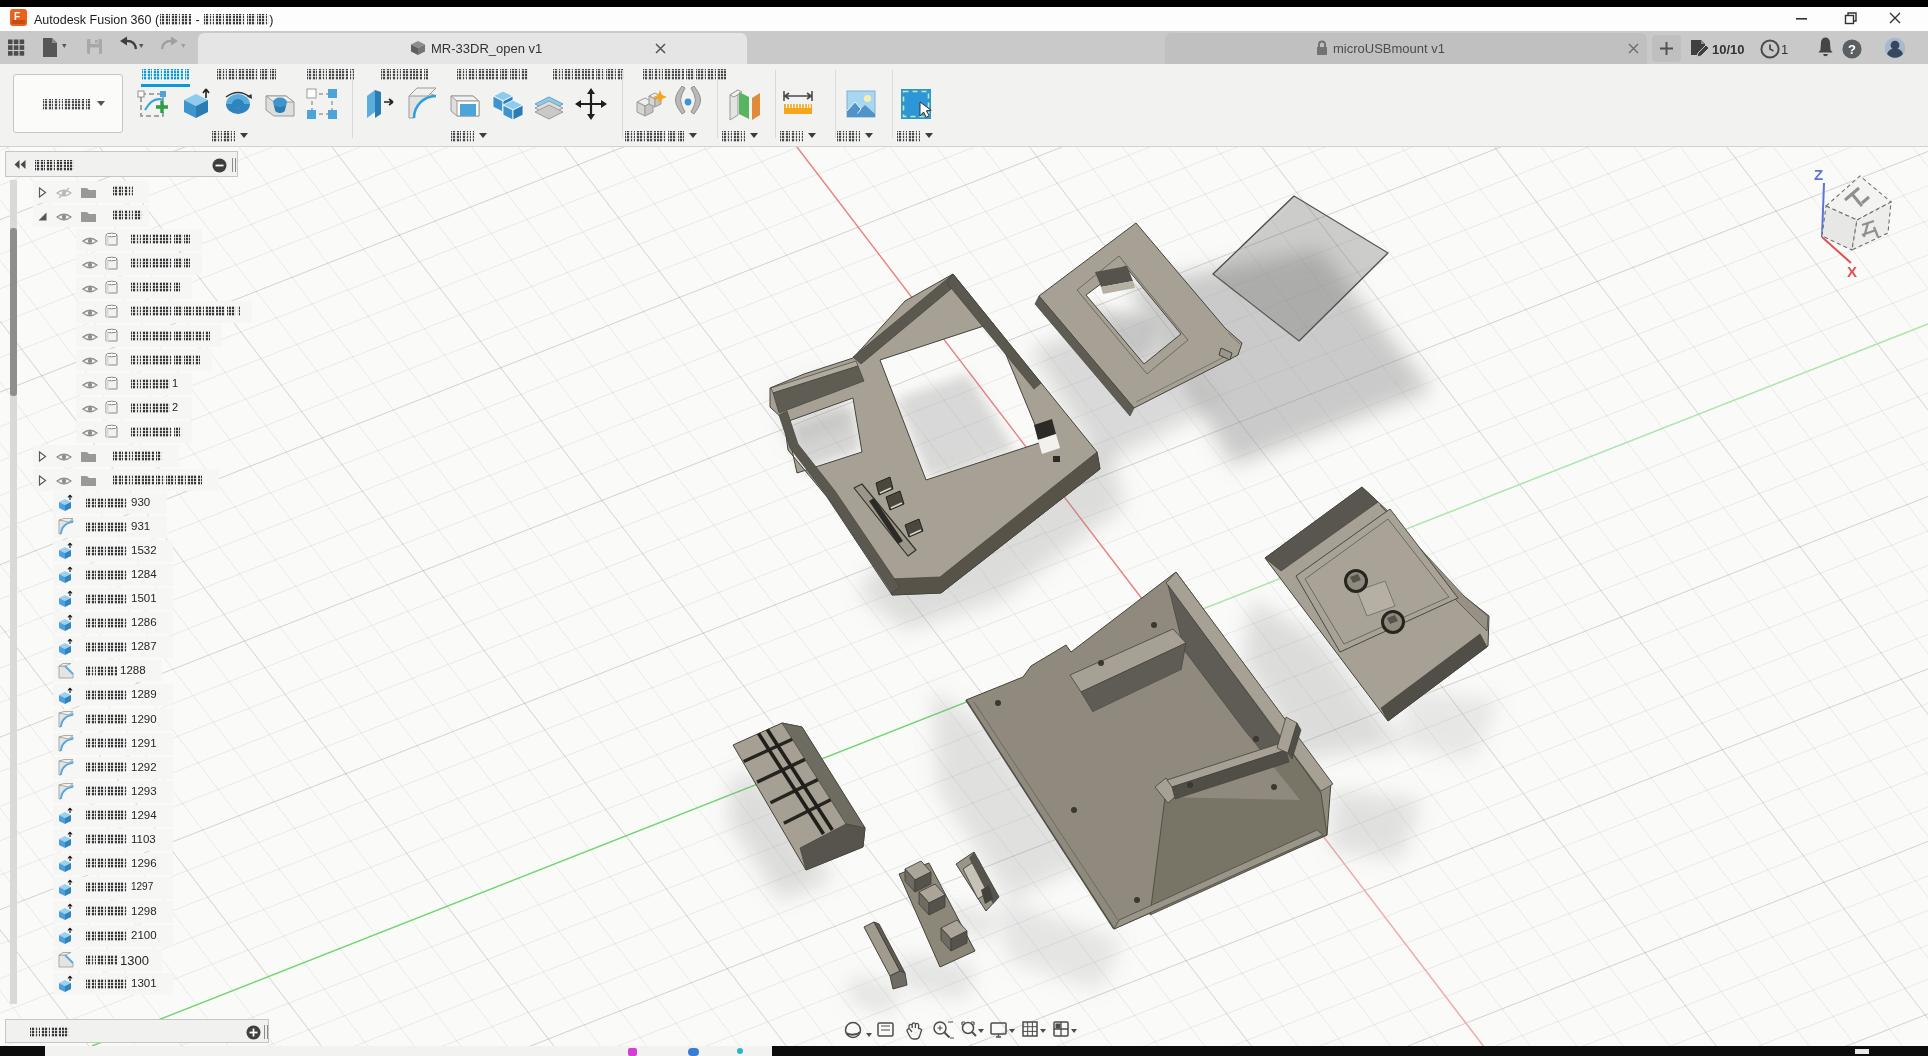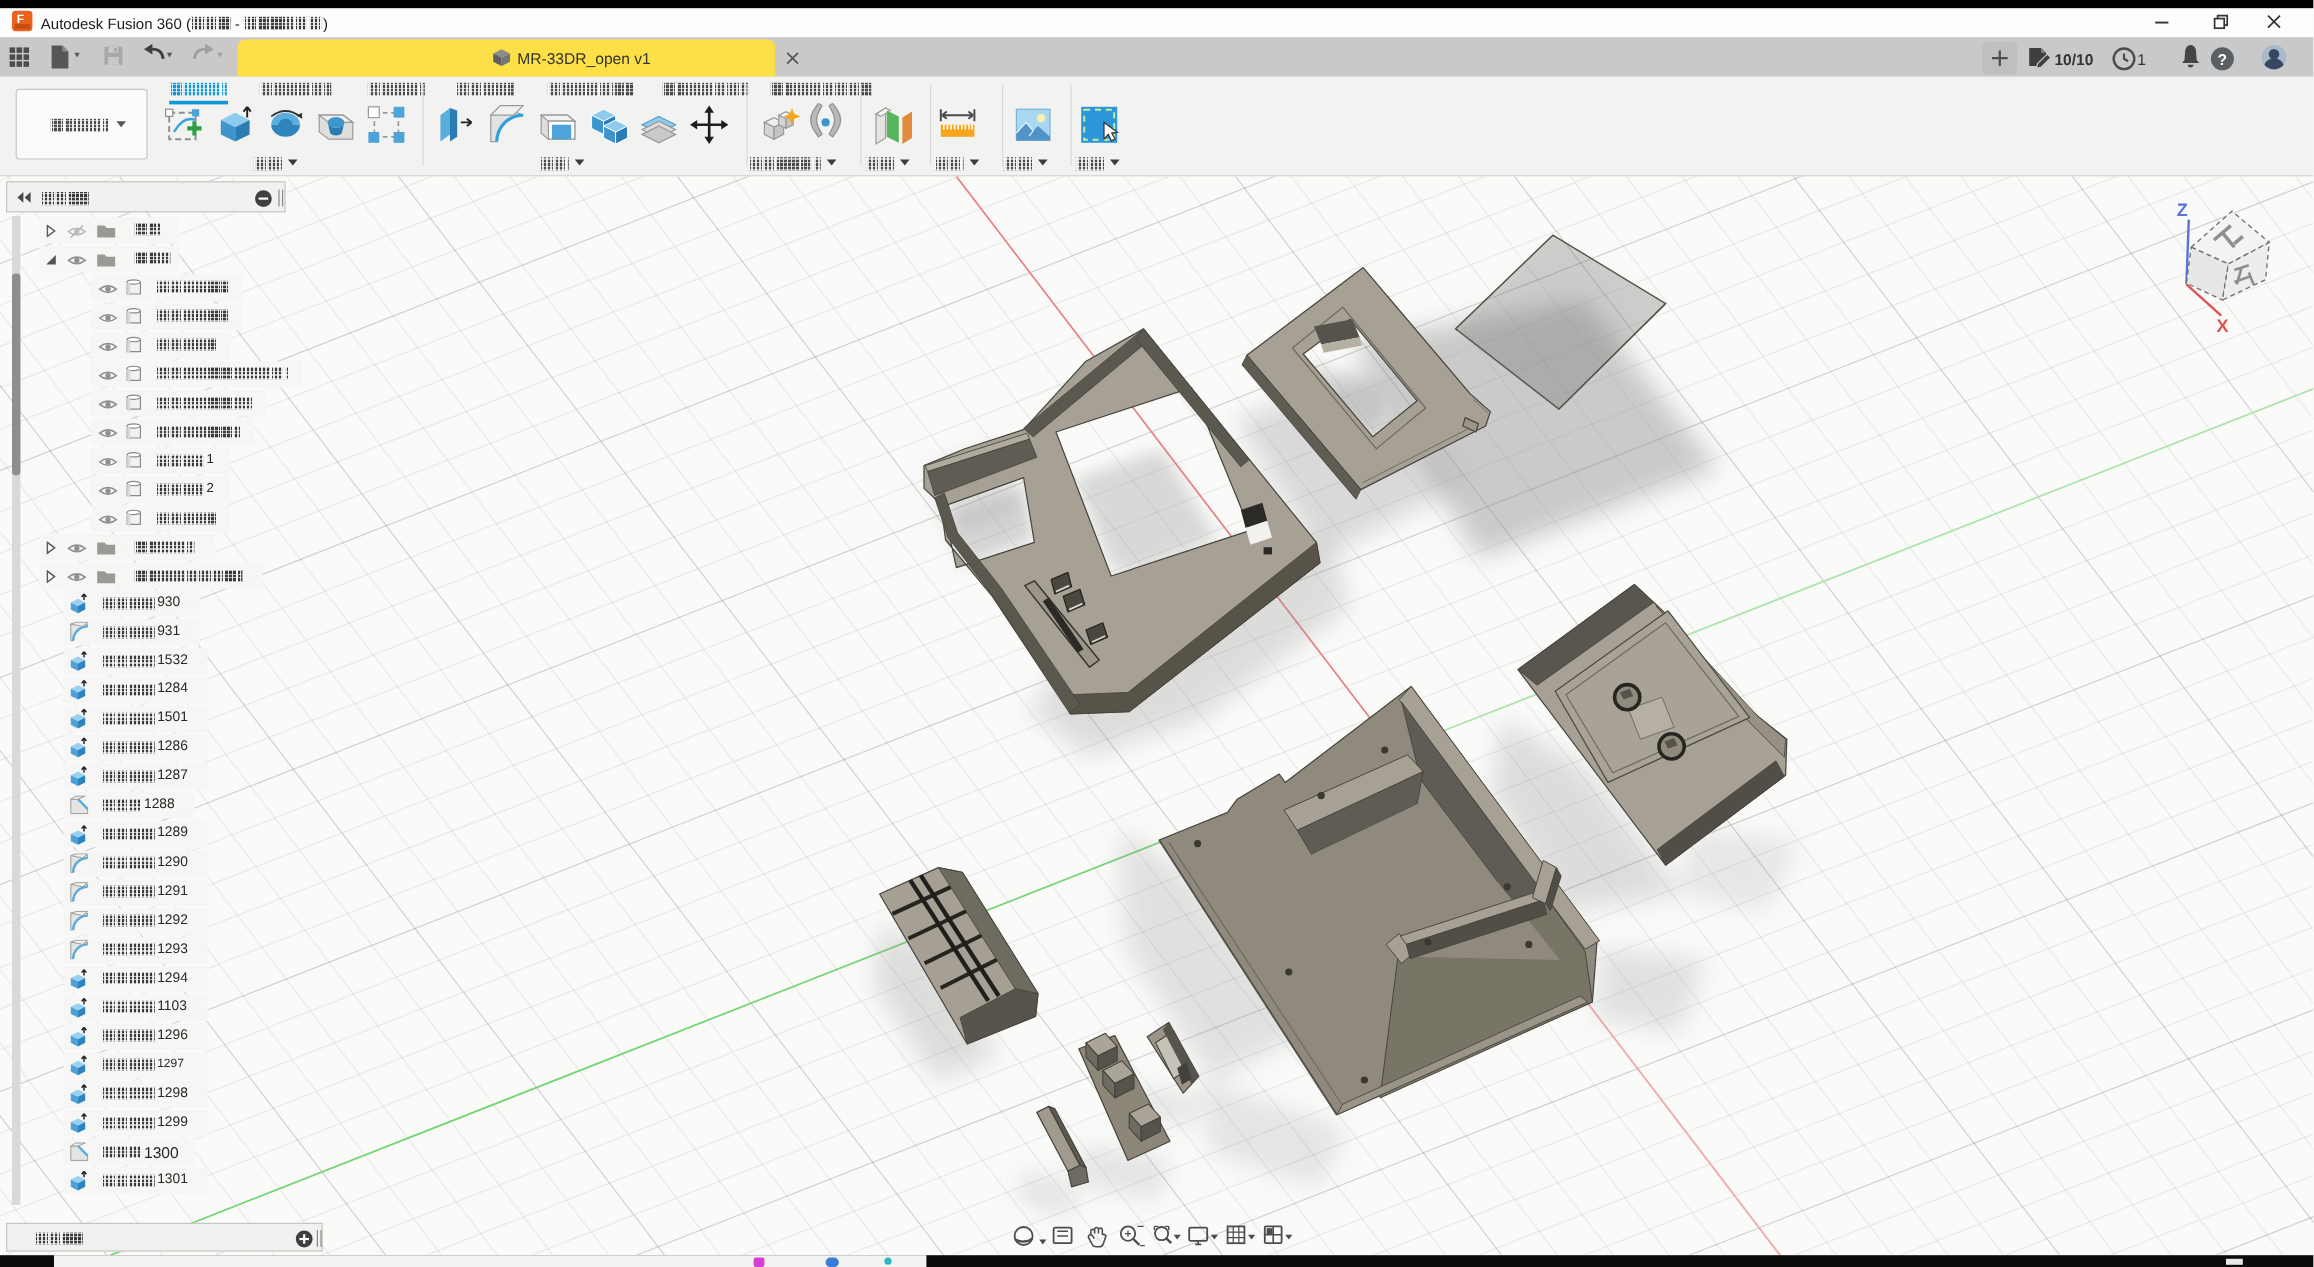--- a/index.html
+++ b/index.html
@@ -57,29 +57,39 @@
         <rect x="90" y="16.5" width="9" height="6.5" fill="#c9c9c9"></rect>
         <rect x="95" y="9" width="2.5" height="3" fill="#a8a8a8"></rect>
       </g>
   <path d="M136 18 q-1 -9 -11 -8" fill="none" stroke="#3f3f3f" stroke-width="2.4"></path>
   <path d="M127 5.5 l-7 4.5 7 4.5 z" fill="#3f3f3f"></path>
   <path d="M139 13 l4.5 0 -2.25 4 z" fill="#555"></path>
   <path d="M162 18 q1 -9 11 -8" fill="none" stroke="#9f9f9f" stroke-width="2.4"></path>
   <path d="M171 5.5 l7 4.5 -7 4.5 z" fill="#9f9f9f"></path>
   <path d="M181 13 l4.5 0 -2.25 4 z" fill="#9f9f9f"></path>
  </svg>
- <div class="abs" style="left:198px;top:2px;width:448px;height:31px;background:#fde047;border-radius:6px 6px 0 0">
+ <div class="abs" style="left:198px;top:2px;width:549px;height:31px;background:#e5e5e5;border-radius:6px 6px 0 0">
    <svg class="abs" style="left:212px;top:7px" width="17" height="16">
         <path d="M8 1 L15 4.5 L8 8 L1 4.5 Z" fill="#8d8d8d"></path>
         <path d="M1 4.5 L8 8 L8 15 L1 11.5 Z" fill="#5f5f5f"></path>
         <path d="M15 4.5 L8 8 L8 15 L15 11.5 Z" fill="#757575"></path>
       </svg>
    <div class="abs" style="left:233px;top:8px;font-size:13px;color:#333">MR-33DR_open v1</div>
    <svg class="abs" style="left:456px;top:9px" width="14" height="14">
         <path d="M2 2 l9 9 M11 2 l-9 9" stroke="#555" stroke-width="1.5"></path>
+      </svg>
+ </div>
+ <div class="abs" style="left:1165px;top:2px;width:482px;height:31px;background:#c0c0c0;border-radius:6px 6px 0 0">
+   <svg class="abs" style="left:150px;top:7px" width="14" height="16">
+        <rect x="2" y="7" width="10" height="8" fill="#737373"></rect>
+        <path d="M4 7 v-2.5 a3 3 0 0 1 6 0 V7" stroke="#737373" stroke-width="2" fill="none"></path>
+      </svg>
+   <div class="abs" style="left:168px;top:8px;font-size:13px;color:#4c4c4c">microUSBmount v1</div>
+   <svg class="abs" style="left:462px;top:9px" width="14" height="14">
+        <path d="M2 2 l9 9 M11 2 l-9 9" stroke="#6b6b6b" stroke-width="1.4"></path>
       </svg>
  </div>
  <div class="abs" style="left:1652px;top:4px;width:29px;height:27px;background:#bfbfbf;border-radius:4px">
    <svg class="abs" style="left:6px;top:5px" width="17" height="17">
         <path d="M8.5 2 v13 M2 8.5 h13" stroke="#4f4f4f" stroke-width="1.9"></path>
       </svg>
  </div>
  <svg class="abs" style="left:1688px;top:6px" width="240" height="24">
   <g>
    <path d="M3 3 h10 l4 4 v5 l-6 6 h-8 z" fill="#3f3f3f"></path>
@@ -895,21 +905,21 @@
 <span class="jt abs " style="left:85px;top:906px;width:44px;height:10px"></span>
 <div class="abs" style="left:131px;top:905px;font-size:11.5px;color:#262624">1298</div>
 <div class="abs" style="left:53px;top:925px;width:120px;height:22px;background:rgba(246,246,244,0.96)"></div>
 <svg class="abs" style="left:57px;top:927.0px" width="18" height="18">
     <path d="M2 8 L8 5 L14 8 L8 11 Z" fill="#9bd1f0"></path>
     <path d="M2 8 L8 11 V17 L2 14 Z" fill="#4da0d8"></path>
     <path d="M14 8 L8 11 V17 L14 14 Z" fill="#2f84bd"></path>
     <path d="M13 6 V1 m0 0 l-2 2.5 m2 -2.5 l2 2.5" stroke="#222" stroke-width="1.2" fill="none"></path>
   </svg>
 <span class="jt abs " style="left:85px;top:931px;width:44px;height:10px"></span>
-<div class="abs" style="left:131px;top:929px;font-size:11.5px;color:#262624">1299</div>
+<div class="abs" style="left:131px;top:929px;font-size:11.5px;color:#262624">2100</div>
 <div class="abs" style="left:53px;top:949px;width:109px;height:22px;background:rgba(246,246,244,0.96)"></div>
 <svg class="abs" style="left:57px;top:951.05px" width="18" height="18">
     <path d="M8 4 L16 12 V16 H2 V4 Z" fill="#e4e4e2" stroke="#9a9a98" stroke-width="0.8"></path>
     <path d="M8 4 L16 12" stroke="#58abdf" stroke-width="2"></path>
     <path d="M2 4 l4 -2.5 8 0 -6 2.5 z" fill="#f0f0ee" stroke="#9a9a98" stroke-width="0.8"></path>
   </svg>
 <span class="jt abs " style="left:85px;top:955px;width:33px;height:10px"></span>
 <div class="abs" style="left:120px;top:953px;font-size:13px;color:#262624">1300</div>
 <div class="abs" style="left:53px;top:973px;width:120px;height:22px;background:rgba(246,246,244,0.96)"></div>
 <svg class="abs" style="left:57px;top:975.1px" width="18" height="18">

